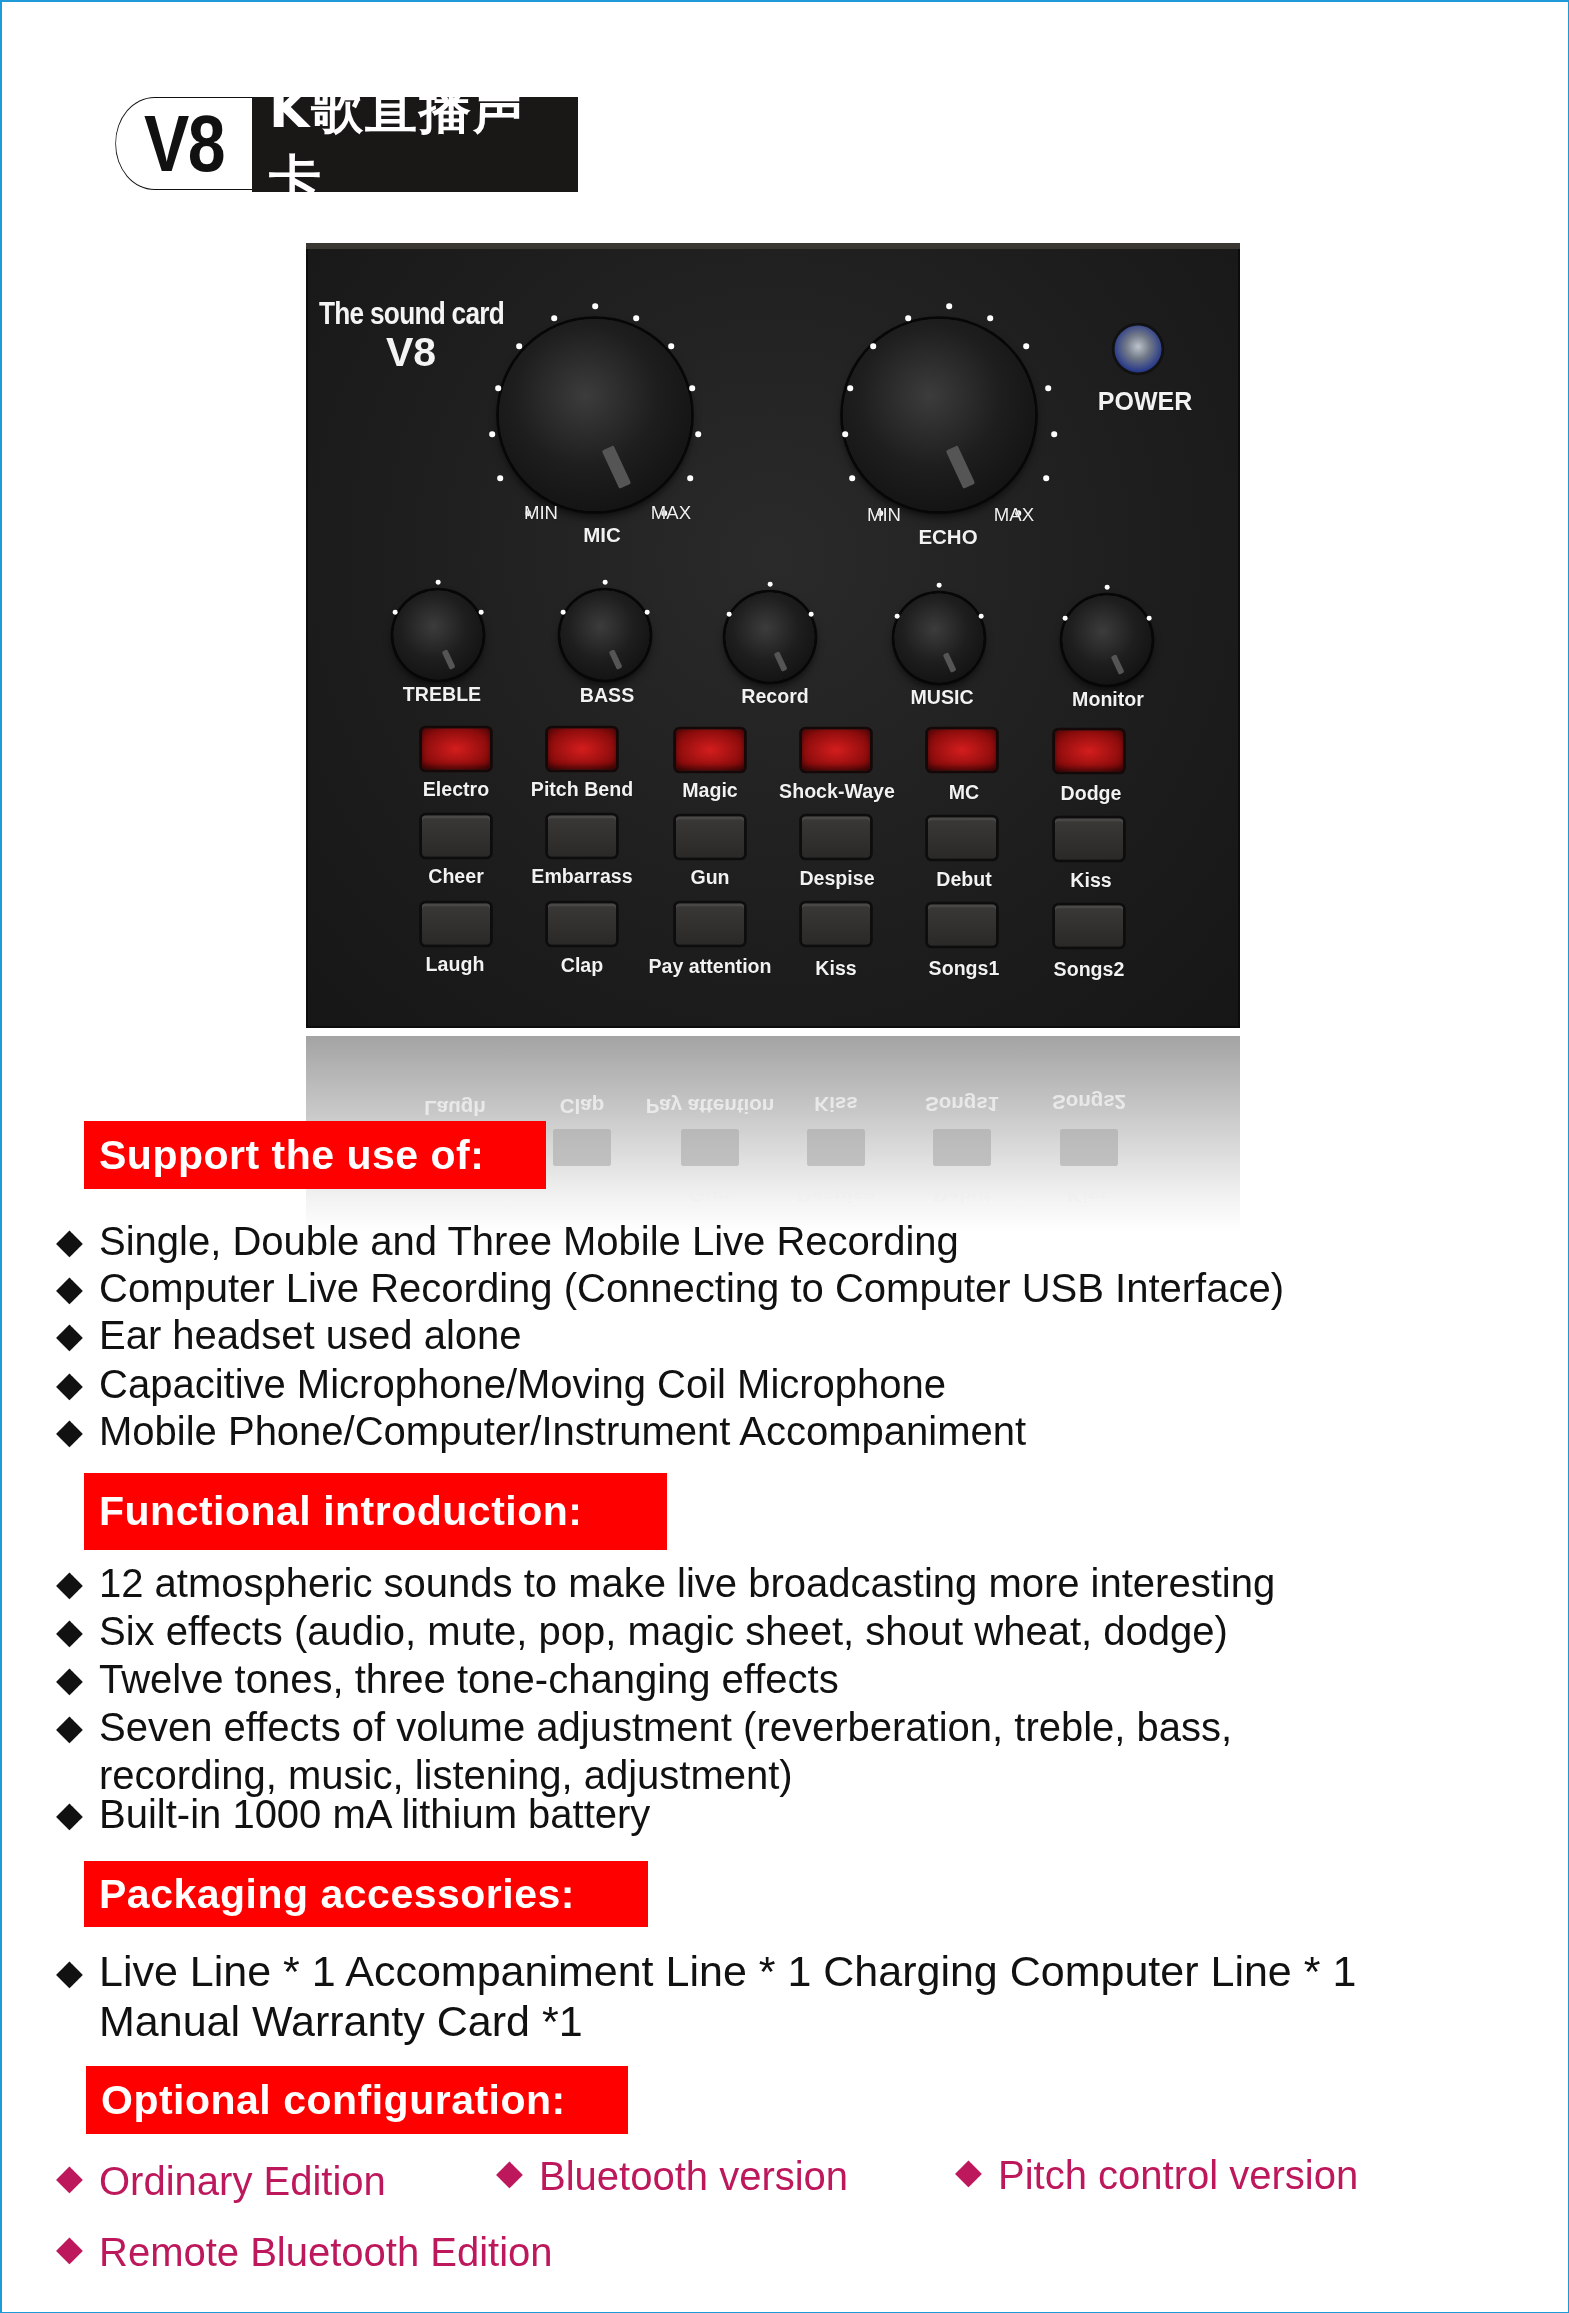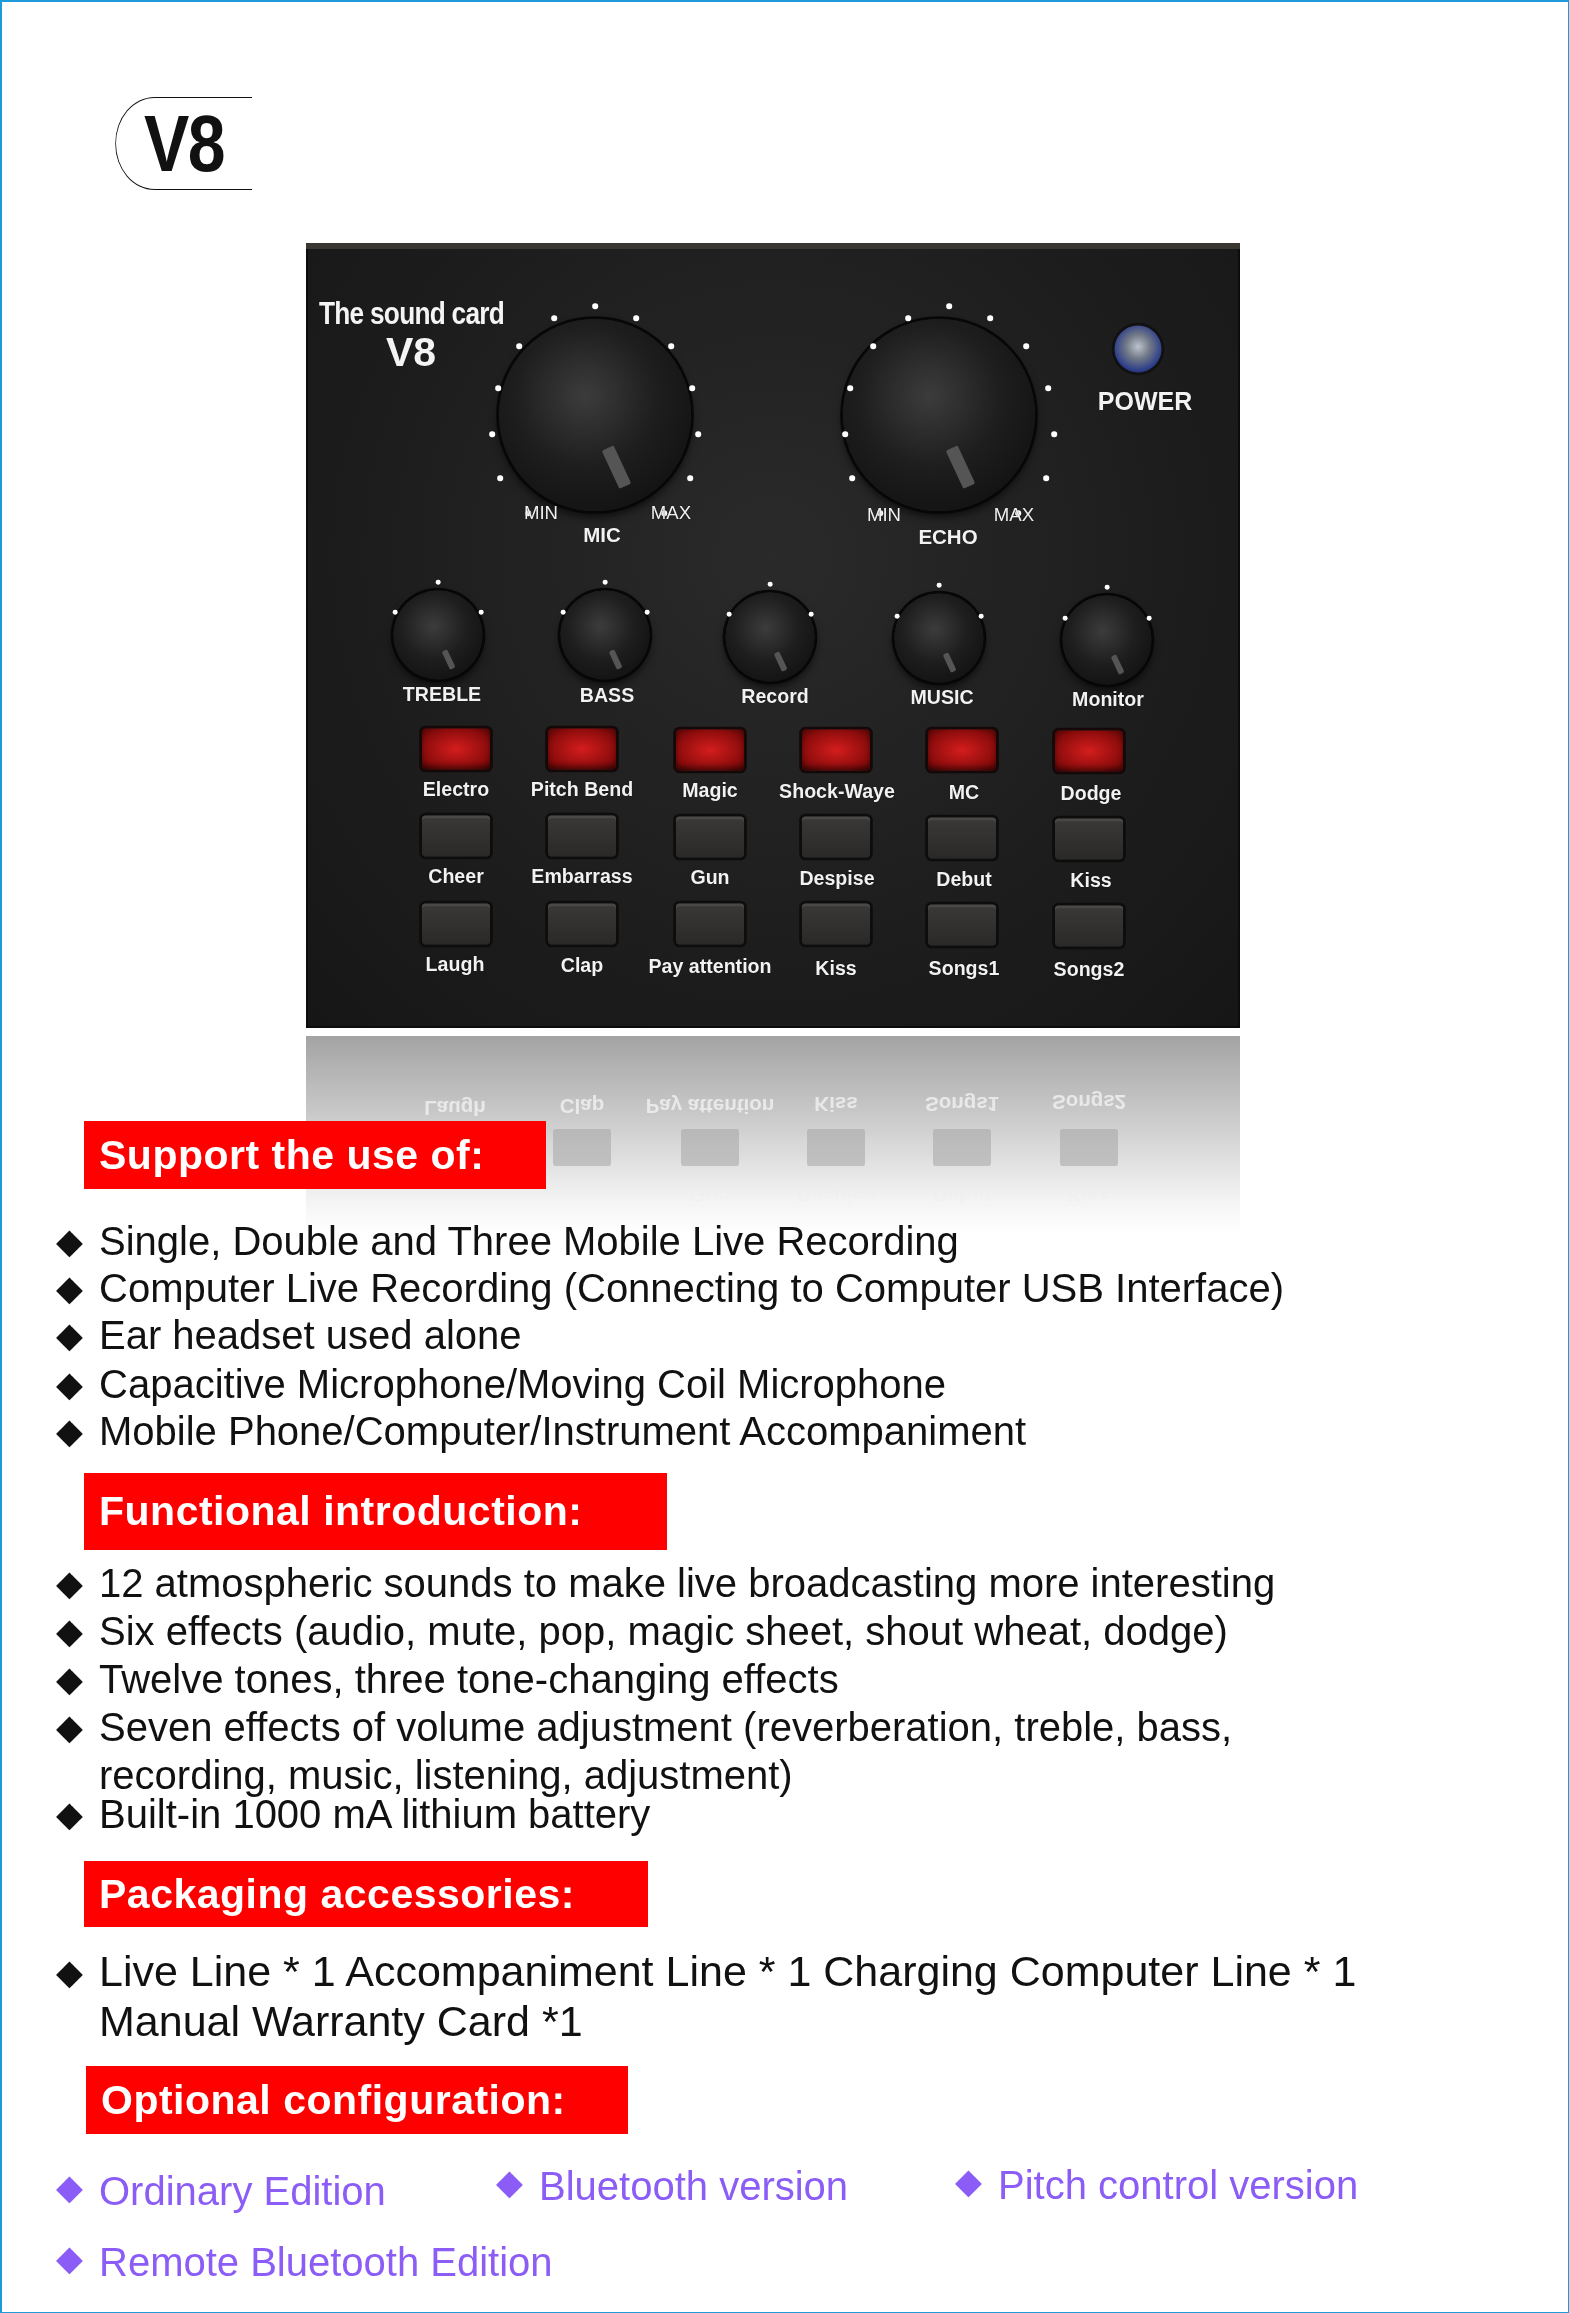--- a/index.html
+++ b/index.html
@@ -57,30 +57,31 @@
   .refl-btn { position: absolute; width: 58px; height: 37px; transform: translateX(-50%);
     background: rgba(150,150,150,.5); border-radius: 2.8px; }
   
   .sec-head { position: absolute; background: #fe0000; color: #fff; font-weight: bold;
     font-family: "Liberation Sans", sans-serif; display: flex; align-items: center; box-sizing: border-box;
     padding-left: 15px; font-size: 41px; letter-spacing: 0.5px; }
   .bullet { position: absolute; left: 56px; color: #111; font-family: "Liberation Sans", sans-serif;
     font-size: 40px; line-height: 48px; white-space: nowrap; }
   .bullet .dia { display: inline-block; width: 43px; font-size: 35px; vertical-align: 1.9px; }
   .cont { position: absolute; left: 99px; color: #111; font-size: 40px; line-height: 48px; white-space: nowrap; }
-  .opt { position: absolute; color: #8b5cf6; font-size: 40px; line-height: 64px; white-space: nowrap; }
+  .opt { position: absolute; color: #be185d; font-size: 40px; line-height: 43px; white-space: nowrap; }
   .opt .dia { display: inline-block; width: 43px; font-size: 35px; vertical-align: 5.6px; }
 </style>
 </head>
 <body>
 
 <div class="frame"></div>
 
 <div class="badge">
   <div class="badge-left">V8</div>
+  <div class="badge-right">K歌直播声卡</div>
 </div>
 
 <div class="device">
   <div class="device-top-ridge"></div>
   <div class="brand1">The sound card</div>
   <div class="brand2">V8</div>
 
   <div class="knob" style="left:289px; top:172px; width:192px; height:192px;"></div>
   <div class="dot" style="left:289px;top:63px"></div>
   <div class="dot" style="left:248px;top:75px"></div>

